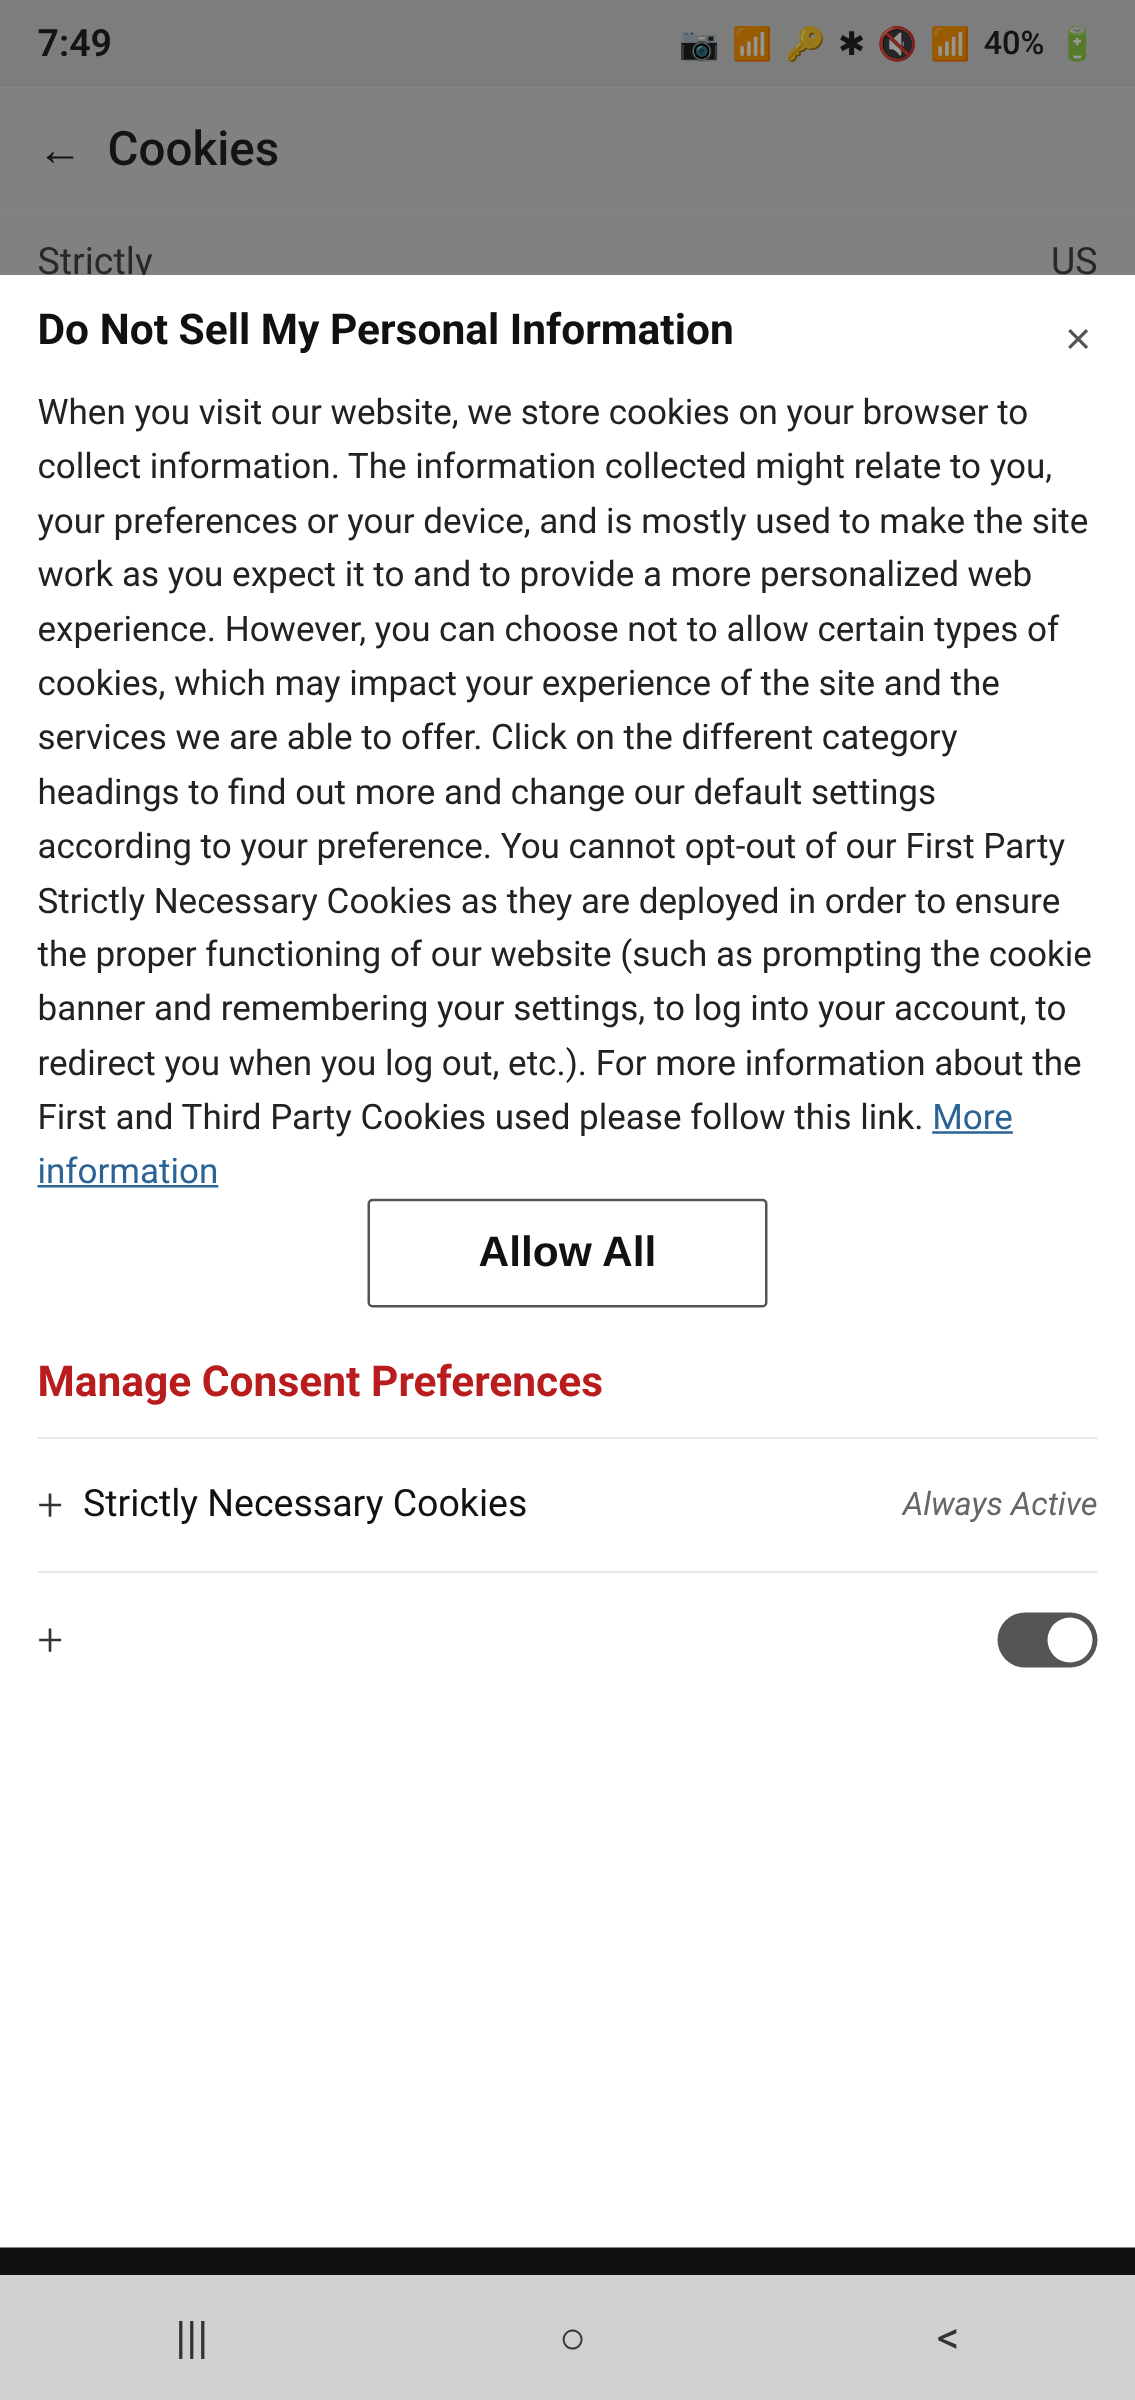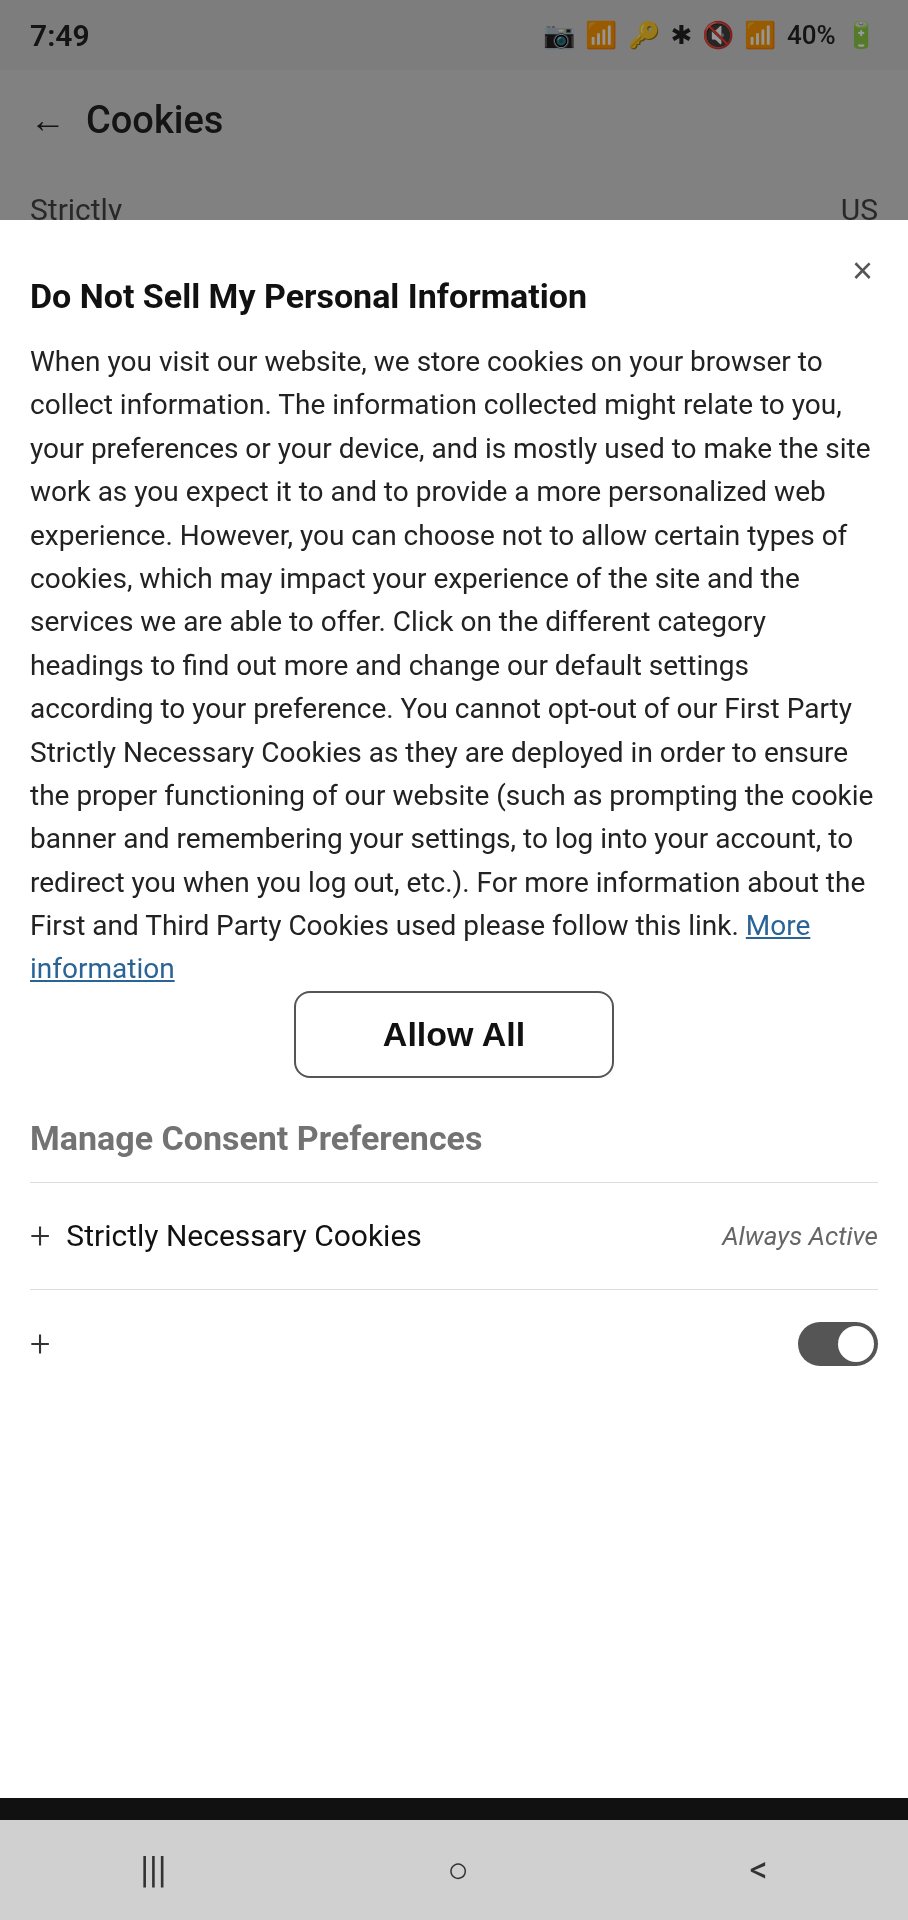--- a/index.html
+++ b/index.html
@@ -120,21 +120,21 @@
       cursor: pointer;
       z-index: 30;
       background: none;
       border: none;
       padding: 10px 15px;
     }
 
     .modal-body {
       flex: 1;
       overflow-y: auto;
-      padding: 56px 30px 20px 30px;
+      padding: 24px 30px 20px 30px;
     }
 
     .modal-title {
       font-size: 34px;
       font-weight: 700;
       color: #111;
       margin-bottom: 24px;
     }
 
     .modal-description {
@@ -149,33 +149,33 @@
     }
 
     
     .allow-all-btn {
       display: block;
       width: 320px;
       margin: 0 auto 40px auto;
       padding: 22px 0;
       background: #fff;
       border: 2px solid #555;
-      border-radius: 16px;
+      border-radius: 4px;
       font-size: 34px;
       font-weight: 700;
       color: #111;
       text-align: center;
       cursor: pointer;
     }
 
     
     .manage-consent-title {
       font-size: 34px;
       font-weight: 700;
-      color: #737373;
+      color: #b91c1c;
       margin-bottom: 24px;
     }
 
     
     .cookie-item {
       border-top: 1px solid #ddd;
       padding: 32px 0;
       display: flex;
       align-items: center;
       justify-content: space-between;

